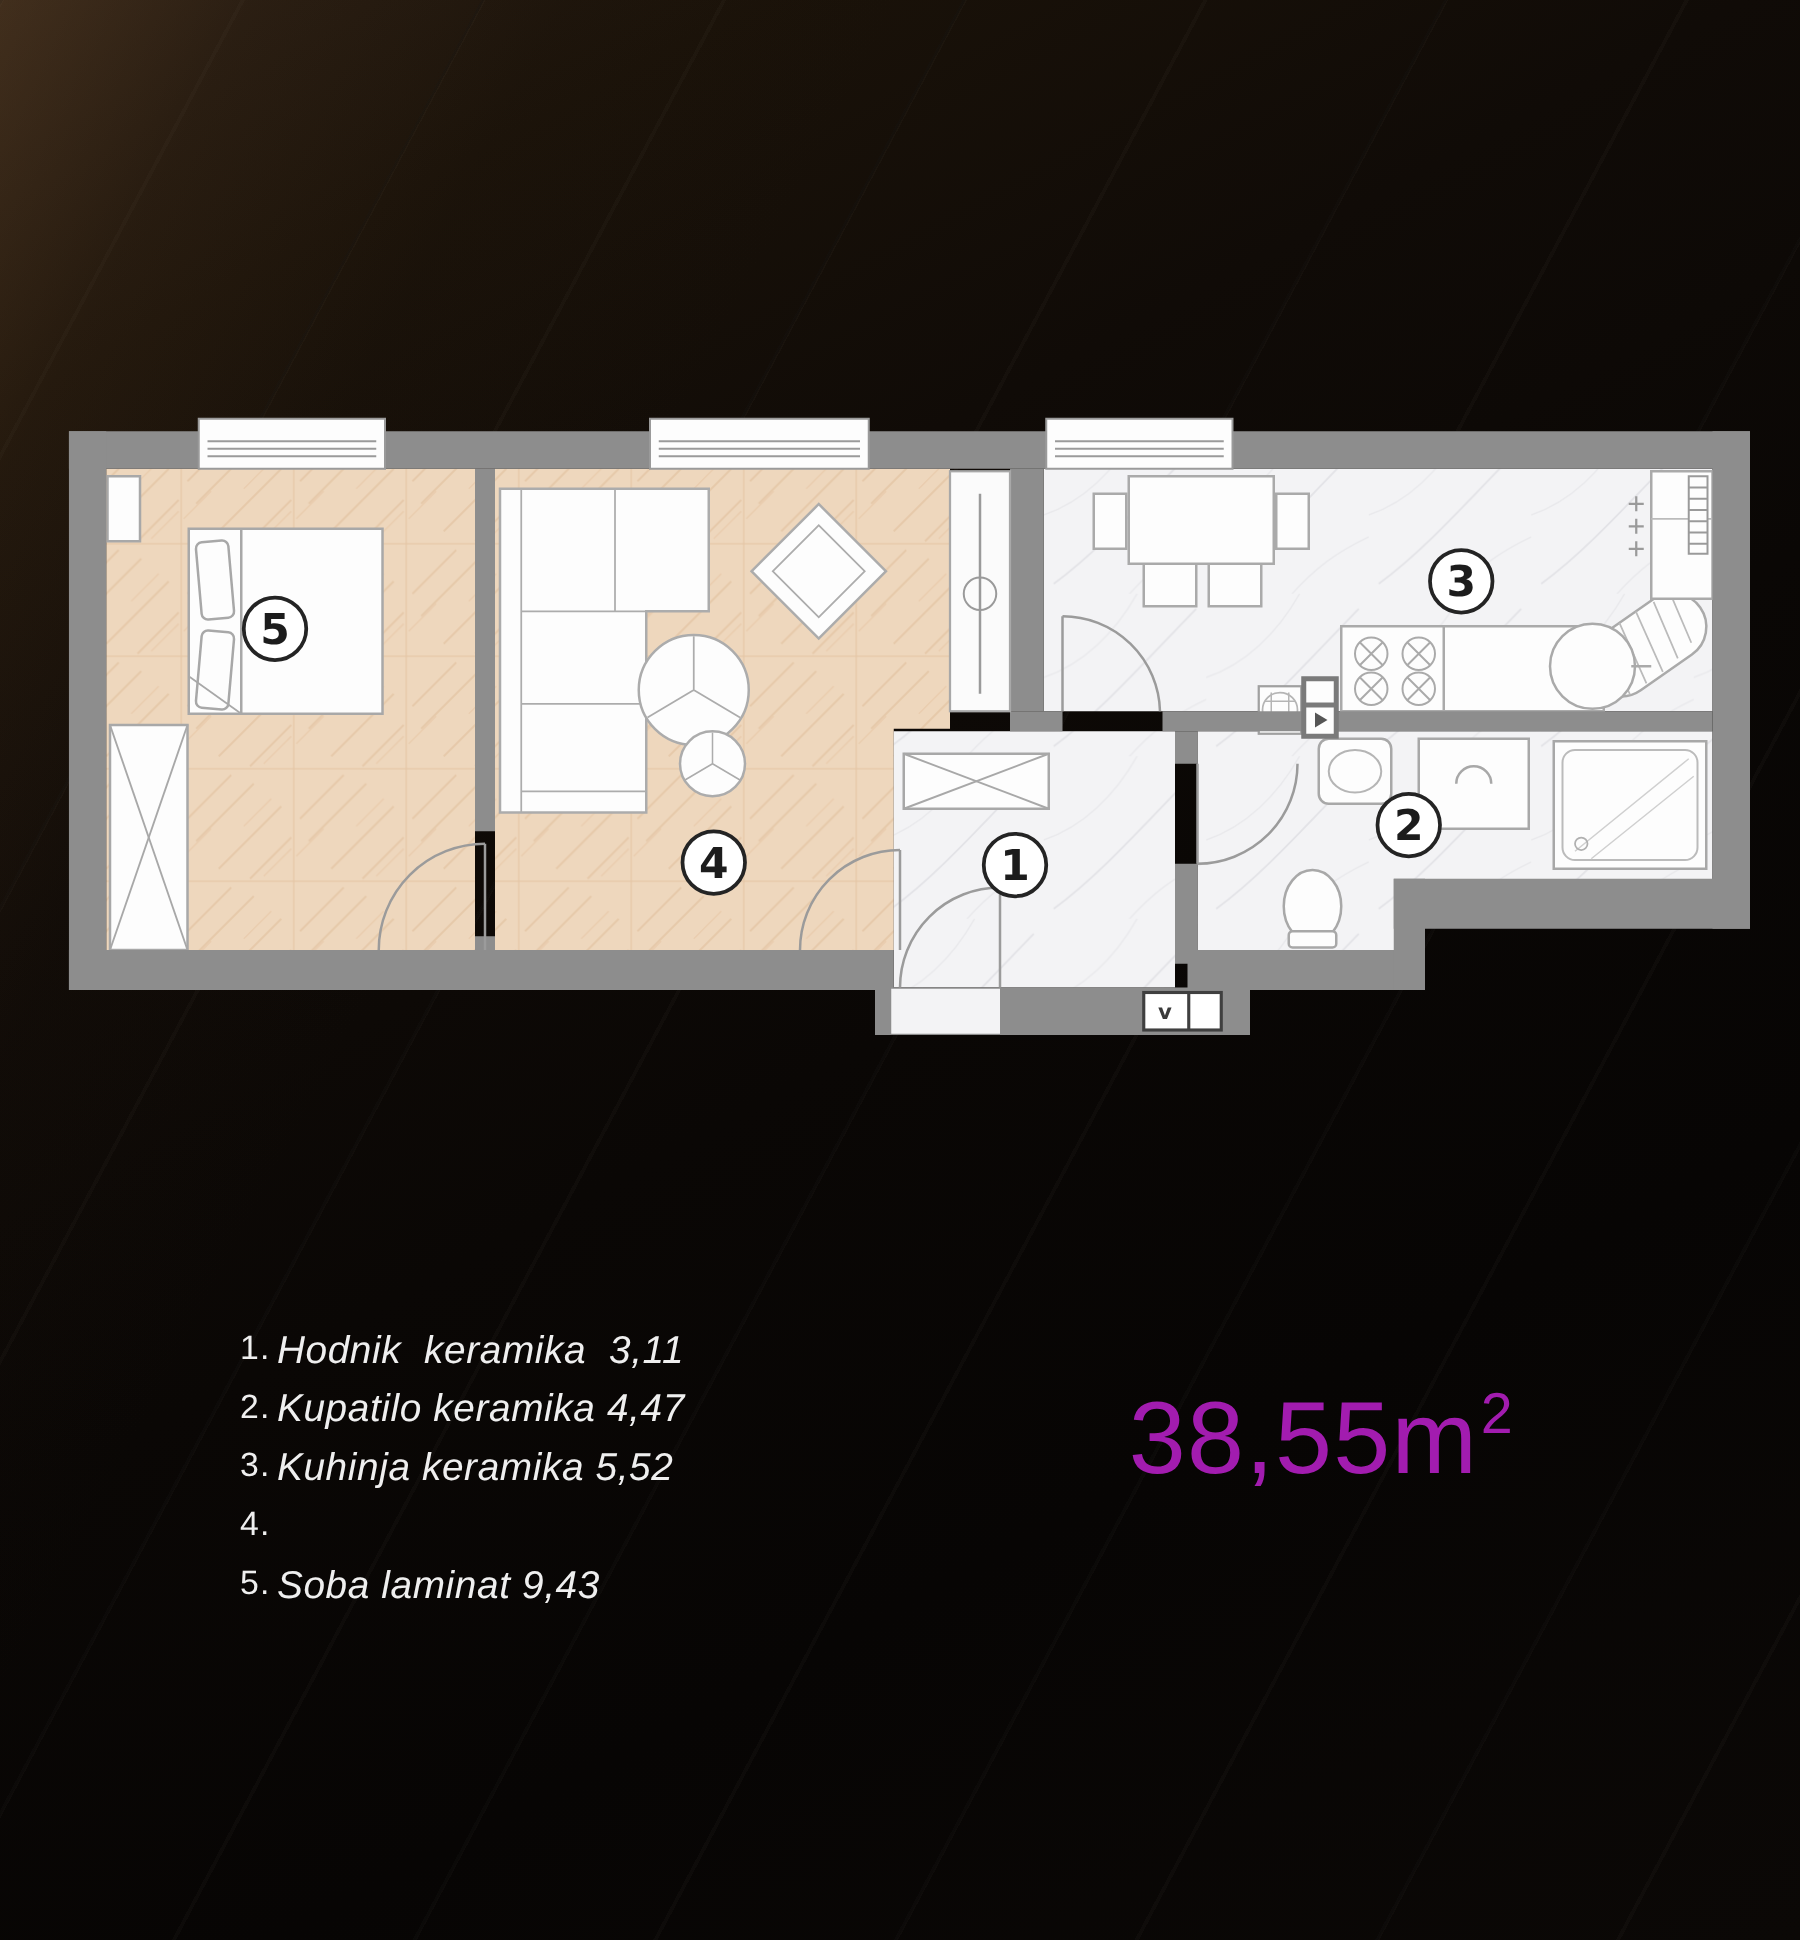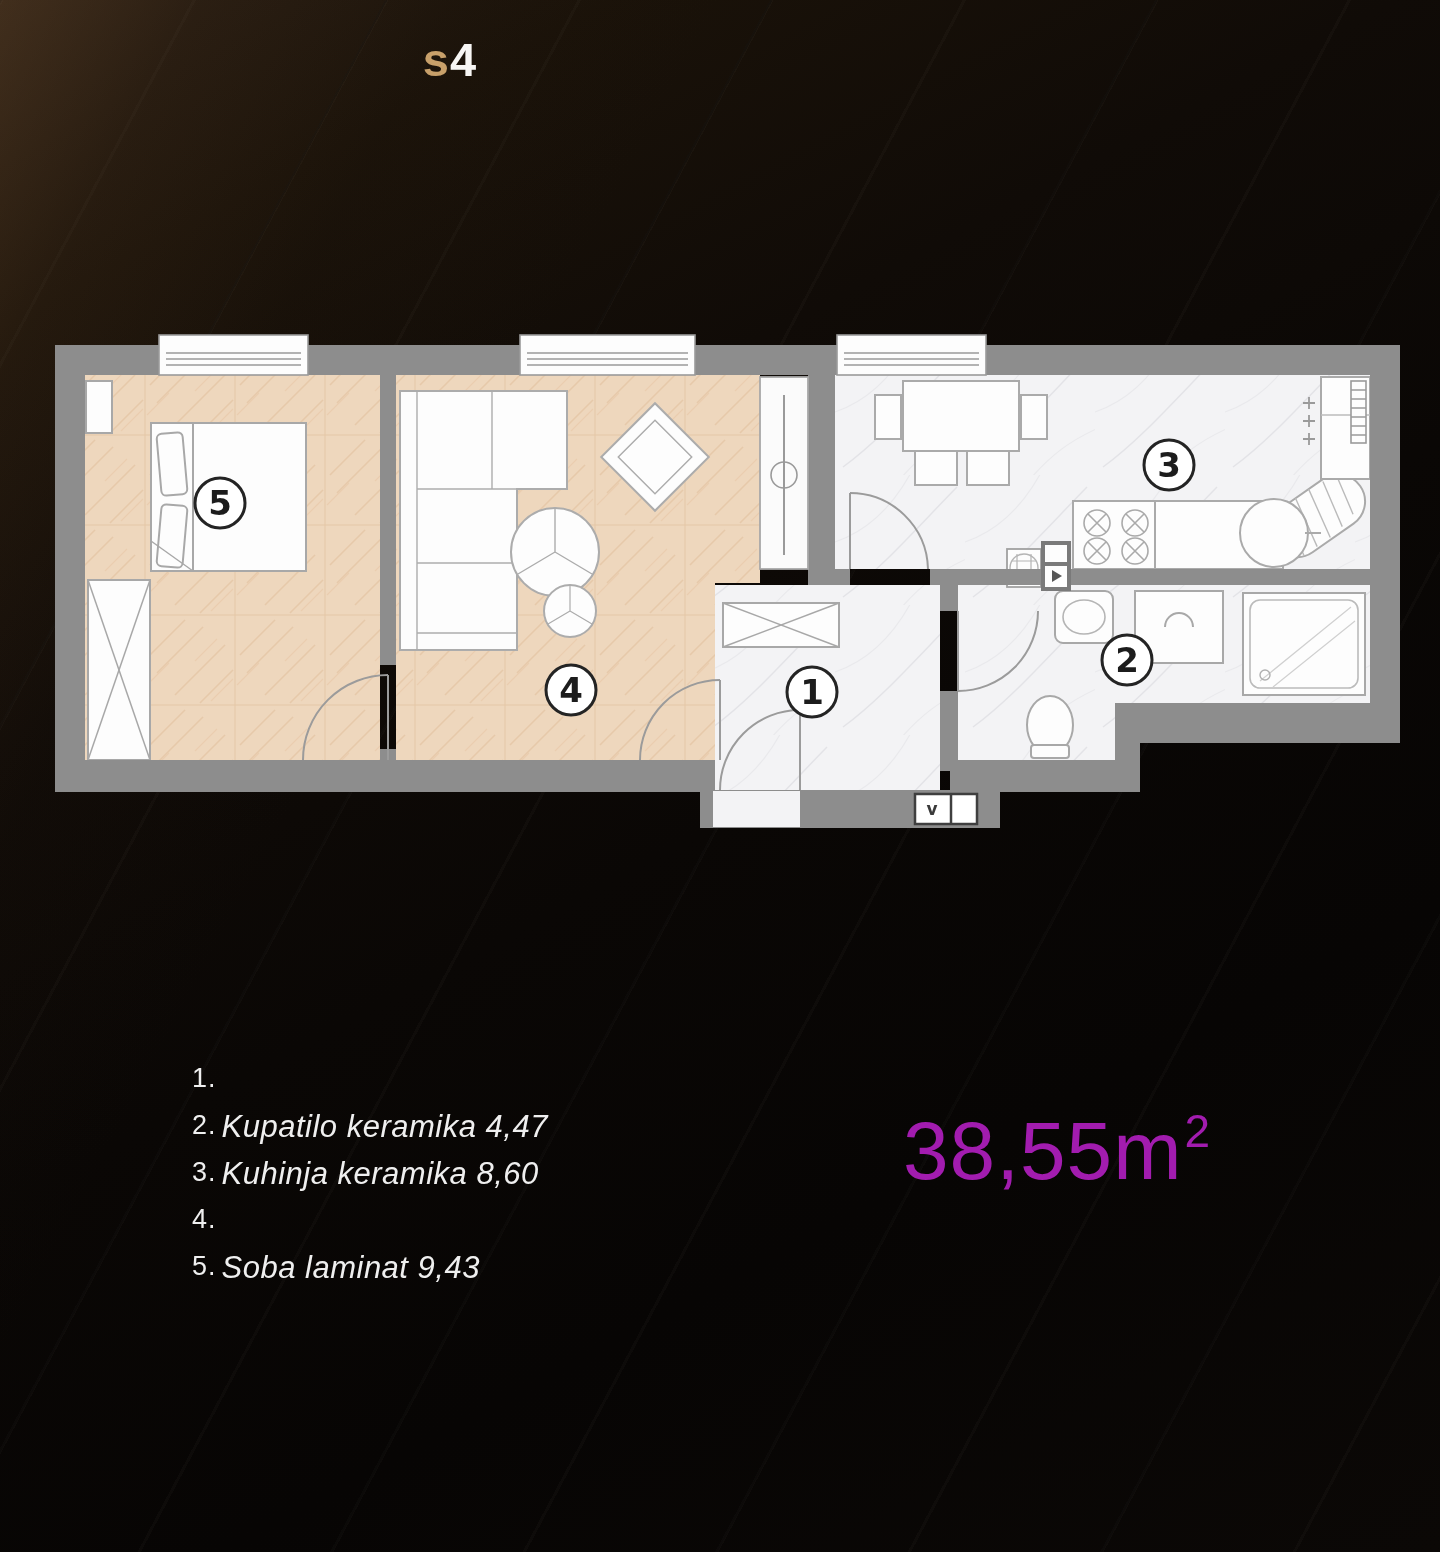--- a/index.html
+++ b/index.html
@@ -34,21 +34,20 @@
   text{font-family:"DejaVu Sans", sans-serif;}
   .roomnum{font-size:34px;font-weight:bold;fill:#1c1c1c;}
   .tinytext{font-size:17px;fill:#3a3a3a;font-weight:bold;}
 </style>
 </head>
 <body>
 
 <div class="bg-overlay"></div>
 
 <div class="header">
-  <div class="unit"><span class="unit-s">s</span><span class="unit-n">4</span></div>
 </div>
 
 <div class="plan">
 <svg viewBox="0 -12 1345 497" xmlns="http://www.w3.org/2000/svg">
   <defs>
     <pattern id="lam" width="90" height="90" patternUnits="userSpaceOnUse">
       <rect width="90" height="90" fill="#eed7bd"></rect>
       <path d="M5,40 L40,5 M12,58 L58,12 M30,80 L80,30 M55,88 L88,55" stroke="#e2c2a0" stroke-width="1.6" fill="none" opacity="0.65"></path>
       <path d="M2,70 L24,48 M50,46 L72,24 M66,86 L88,64" stroke="#e8cbab" stroke-width="1.2" fill="none" opacity="0.8"></path>
       <rect width="90" height="90" fill="none" stroke="#e1c09e" stroke-width="0.9" opacity="0.8"></rect>
@@ -271,28 +270,29 @@
       <circle cx="1114" cy="120" r="25" fill="#ffffff" stroke="#242424" stroke-width="3"></circle>
       <text x="1114" y="132" text-anchor="middle" class="roomnum">3</text>
     </g>
   </g>
 </svg>
 </div>
 
 <ul class="legend">
   <li class="legend-row">
       <span class="legend-num">1.</span>
+      <span class="legend-label">Hodnik  keramika  3,11</span>
     </li>
   <li class="legend-row">
       <span class="legend-num">2.</span>
       <span class="legend-label">Kupatilo keramika 4,47</span>
     </li>
   <li class="legend-row">
       <span class="legend-num">3.</span>
-      <span class="legend-label">Kuhinja keramika 8,60</span>
+      <span class="legend-label">Kuhinja keramika 5,52</span>
     </li>
   <li class="legend-row">
       <span class="legend-num">4.</span>
     </li>
   <li class="legend-row">
       <span class="legend-num">5.</span>
       <span class="legend-label">Soba laminat 9,43</span>
     </li>
 </ul>
 

